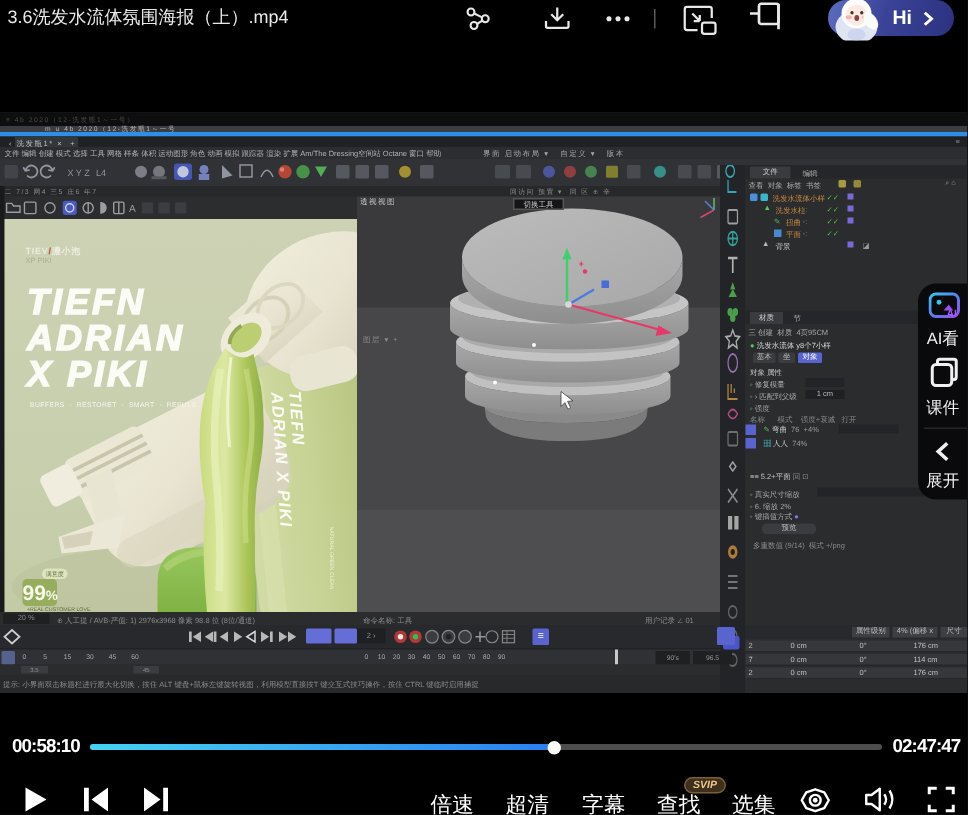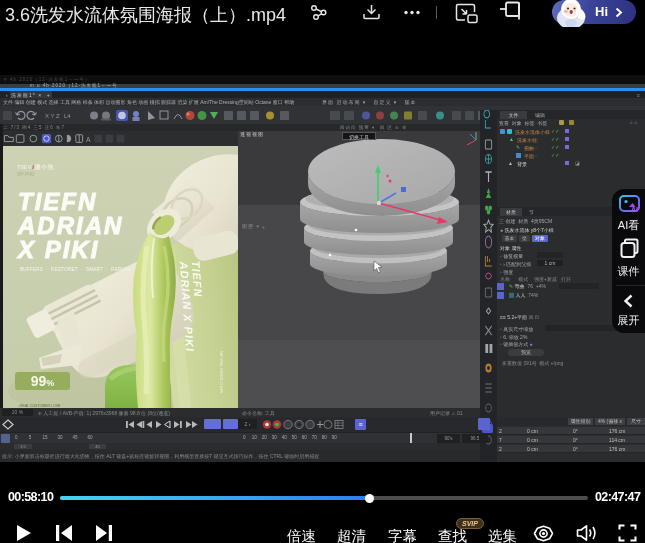--- a/index.html
+++ b/index.html
@@ -6,21 +6,21 @@
   html,body { width:645px; height:543px; background:#000; overflow:hidden; }
   body { font-family:"Liberation Sans", sans-serif; }
   .abs { position:absolute; }
   #stage { position:relative; width:645px; height:543px; background:#000; }
   .tt { color:#8a8a8a; font-size:5px; letter-spacing:1px; white-space:nowrap; overflow:hidden; }
 </style>
 </head>
 <body>
 <div id="stage">
 
-  <div class="abs" style="left:5px; top:3px; color:#e9e9e9; font-size:18px;">3.6洗发水流体氛围海报（上）.mp4</div>
+  <div class="abs" style="left:5px; top:3px; color:#e9e9e9; font-size:12px;">3.6洗发水流体氛围海报（上）.mp4</div>
 
   <svg class="abs" style="left:310px; top:4px;" width="18" height="17" viewBox="0 0 18 17">
     <g stroke="#e8e8e8" stroke-width="1.4" fill="none">
       <circle cx="4" cy="4" r="2.3"></circle>
         <circle cx="13.5" cy="8.5" r="2.3"></circle>
         <circle cx="6" cy="13" r="2.3"></circle>
       <line x1="6.1" y1="5" x2="11.4" y2="7.6"></line>
         <line x1="11.5" y1="9.8" x2="8" y2="12"></line>
     </g>
   </svg>
@@ -257,21 +257,21 @@
       <div class="abs" style="left:14px; top:25px; font-size:5px; color:#a9b08d;">XP PIKI</div>
 
       <div class="abs" style="left:15px; top:44px; font-size:24px; line-height:24px; font-weight:bold; font-style:italic; color:#fcfcf6; letter-spacing:2px; -webkit-text-stroke:1px #fcfcf6;">TIEFN<br>ADRIAN<br>X PIKI</div>
 
       <div class="abs" style="left:17px; top:121px; font-size:4.5px; color:#f6f6ee; letter-spacing:0.3px;">BUFFERS&nbsp;&nbsp;·&nbsp;&nbsp;RESTORET&nbsp;&nbsp;·&nbsp;&nbsp;SMART&nbsp;&nbsp;·&nbsp;&nbsp;REPULS</div>
 
       <div class="abs" style="left:178px; top:115px; font-size:11px; font-weight:bold; font-style:italic; color:#fbfbf3; writing-mode:vertical-rl; letter-spacing:1px; transform:rotate(-4deg);">TIEFN<br>ADRIAN X PIKI</div>
       <div class="abs" style="left:216px; top:205px; font-size:3.5px; color:#eef0df; writing-mode:vertical-rl;">NATURAL GREEN CLEAN</div>
 
       <div class="abs" style="left:25px; top:233px; width:17px; height:7px; border-radius:3.5px; background:#dde4bd; color:#5f7040; font-size:4px; text-align:center; line-height:7px;">满意度</div>
-      <div class="abs" style="left:12px; top:226px; width:55px; height:18px; border-radius:3px; background:#97ad5e;">
+      <div class="abs" style="left:12px; top:240px; width:23px; height:18px; border-radius:3px; background:#97ad5e;">
         <div style="color:#f7f9ea; font-size:14px; font-weight:bold; text-align:center; line-height:18px; letter-spacing:0;">99<span style="font-size:9px;">%</span></div>
       </div>
       <div class="abs" style="left:15px; top:258px; font-size:3.5px; color:#5c6b3e;">+REAL CUSTOMER LOVE</div>
     </div>
 
     <div class="abs" id="vp" style="left:238px; top:56px; width:242px; height:277px; background:#3a3a3c; overflow:hidden;">
       <div class="abs" style="left:0; top:74px; width:242px; height:135px; background:#474749;"></div>
       <div class="abs" style="left:0; top:209px; width:242px; height:68px; background:#4e4e50;"></div>
       <svg class="abs" style="left:0; top:0;" width="242" height="277" viewBox="0 0 242 277">
         <defs>

